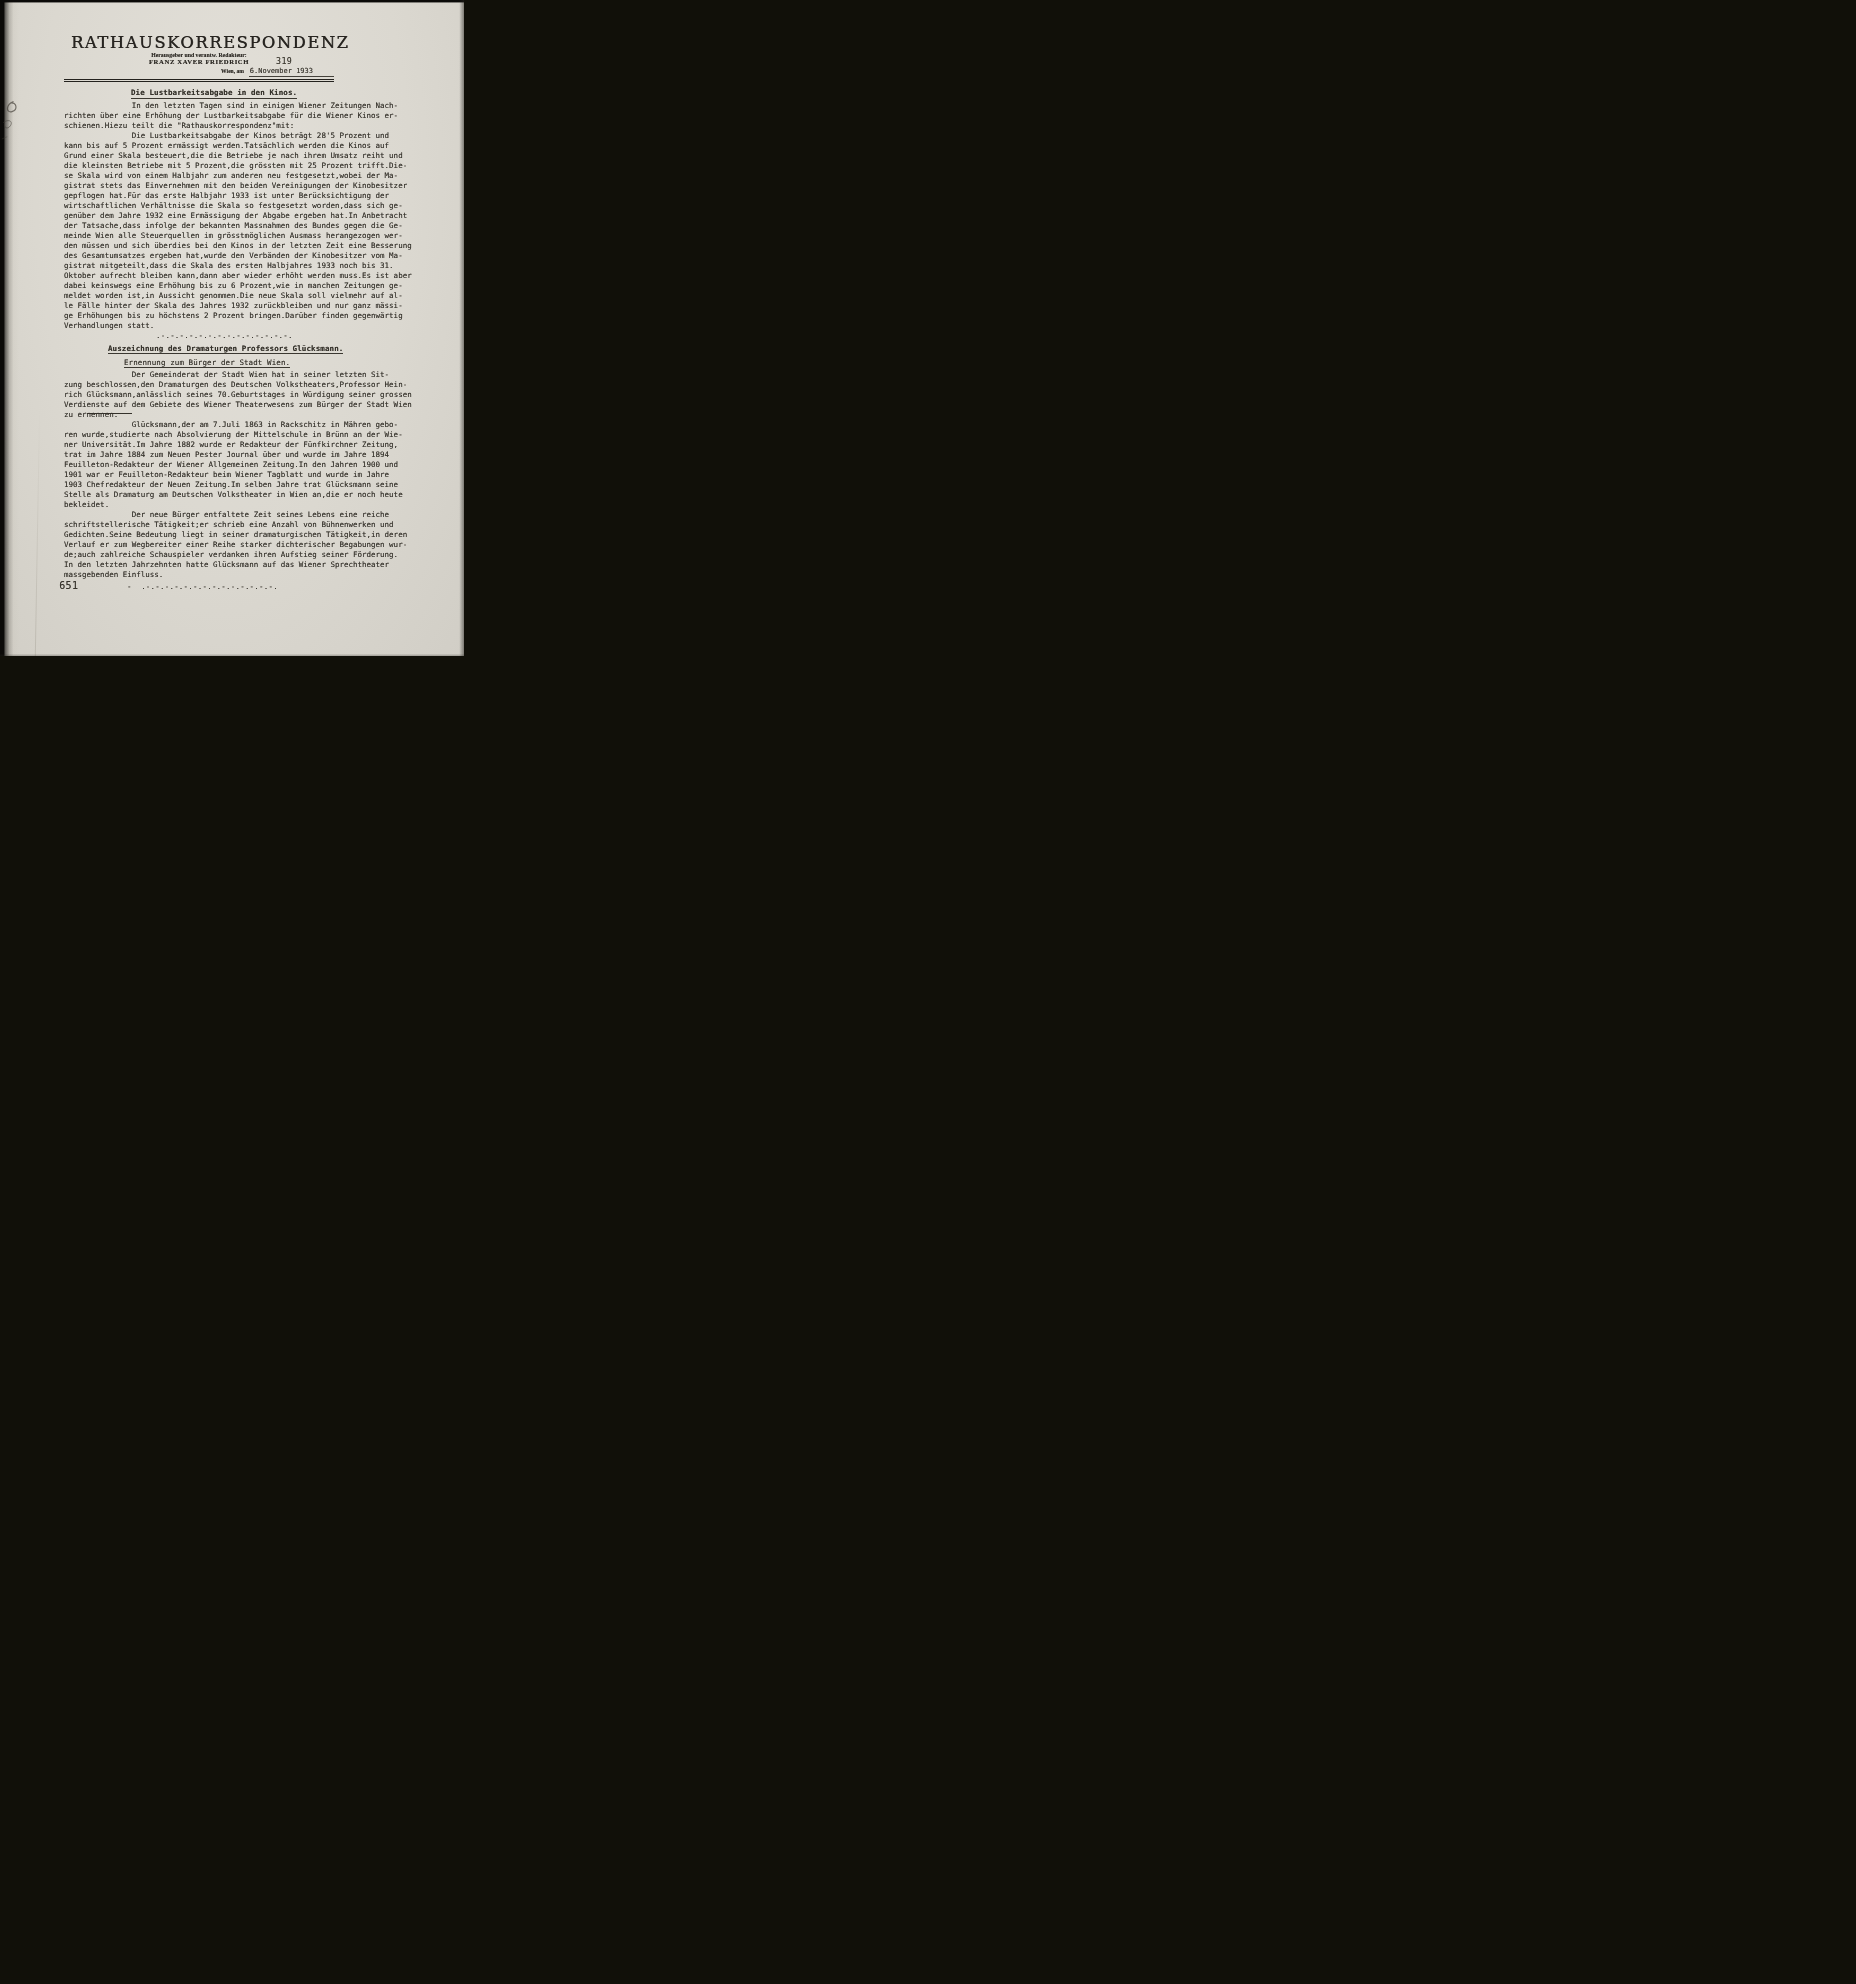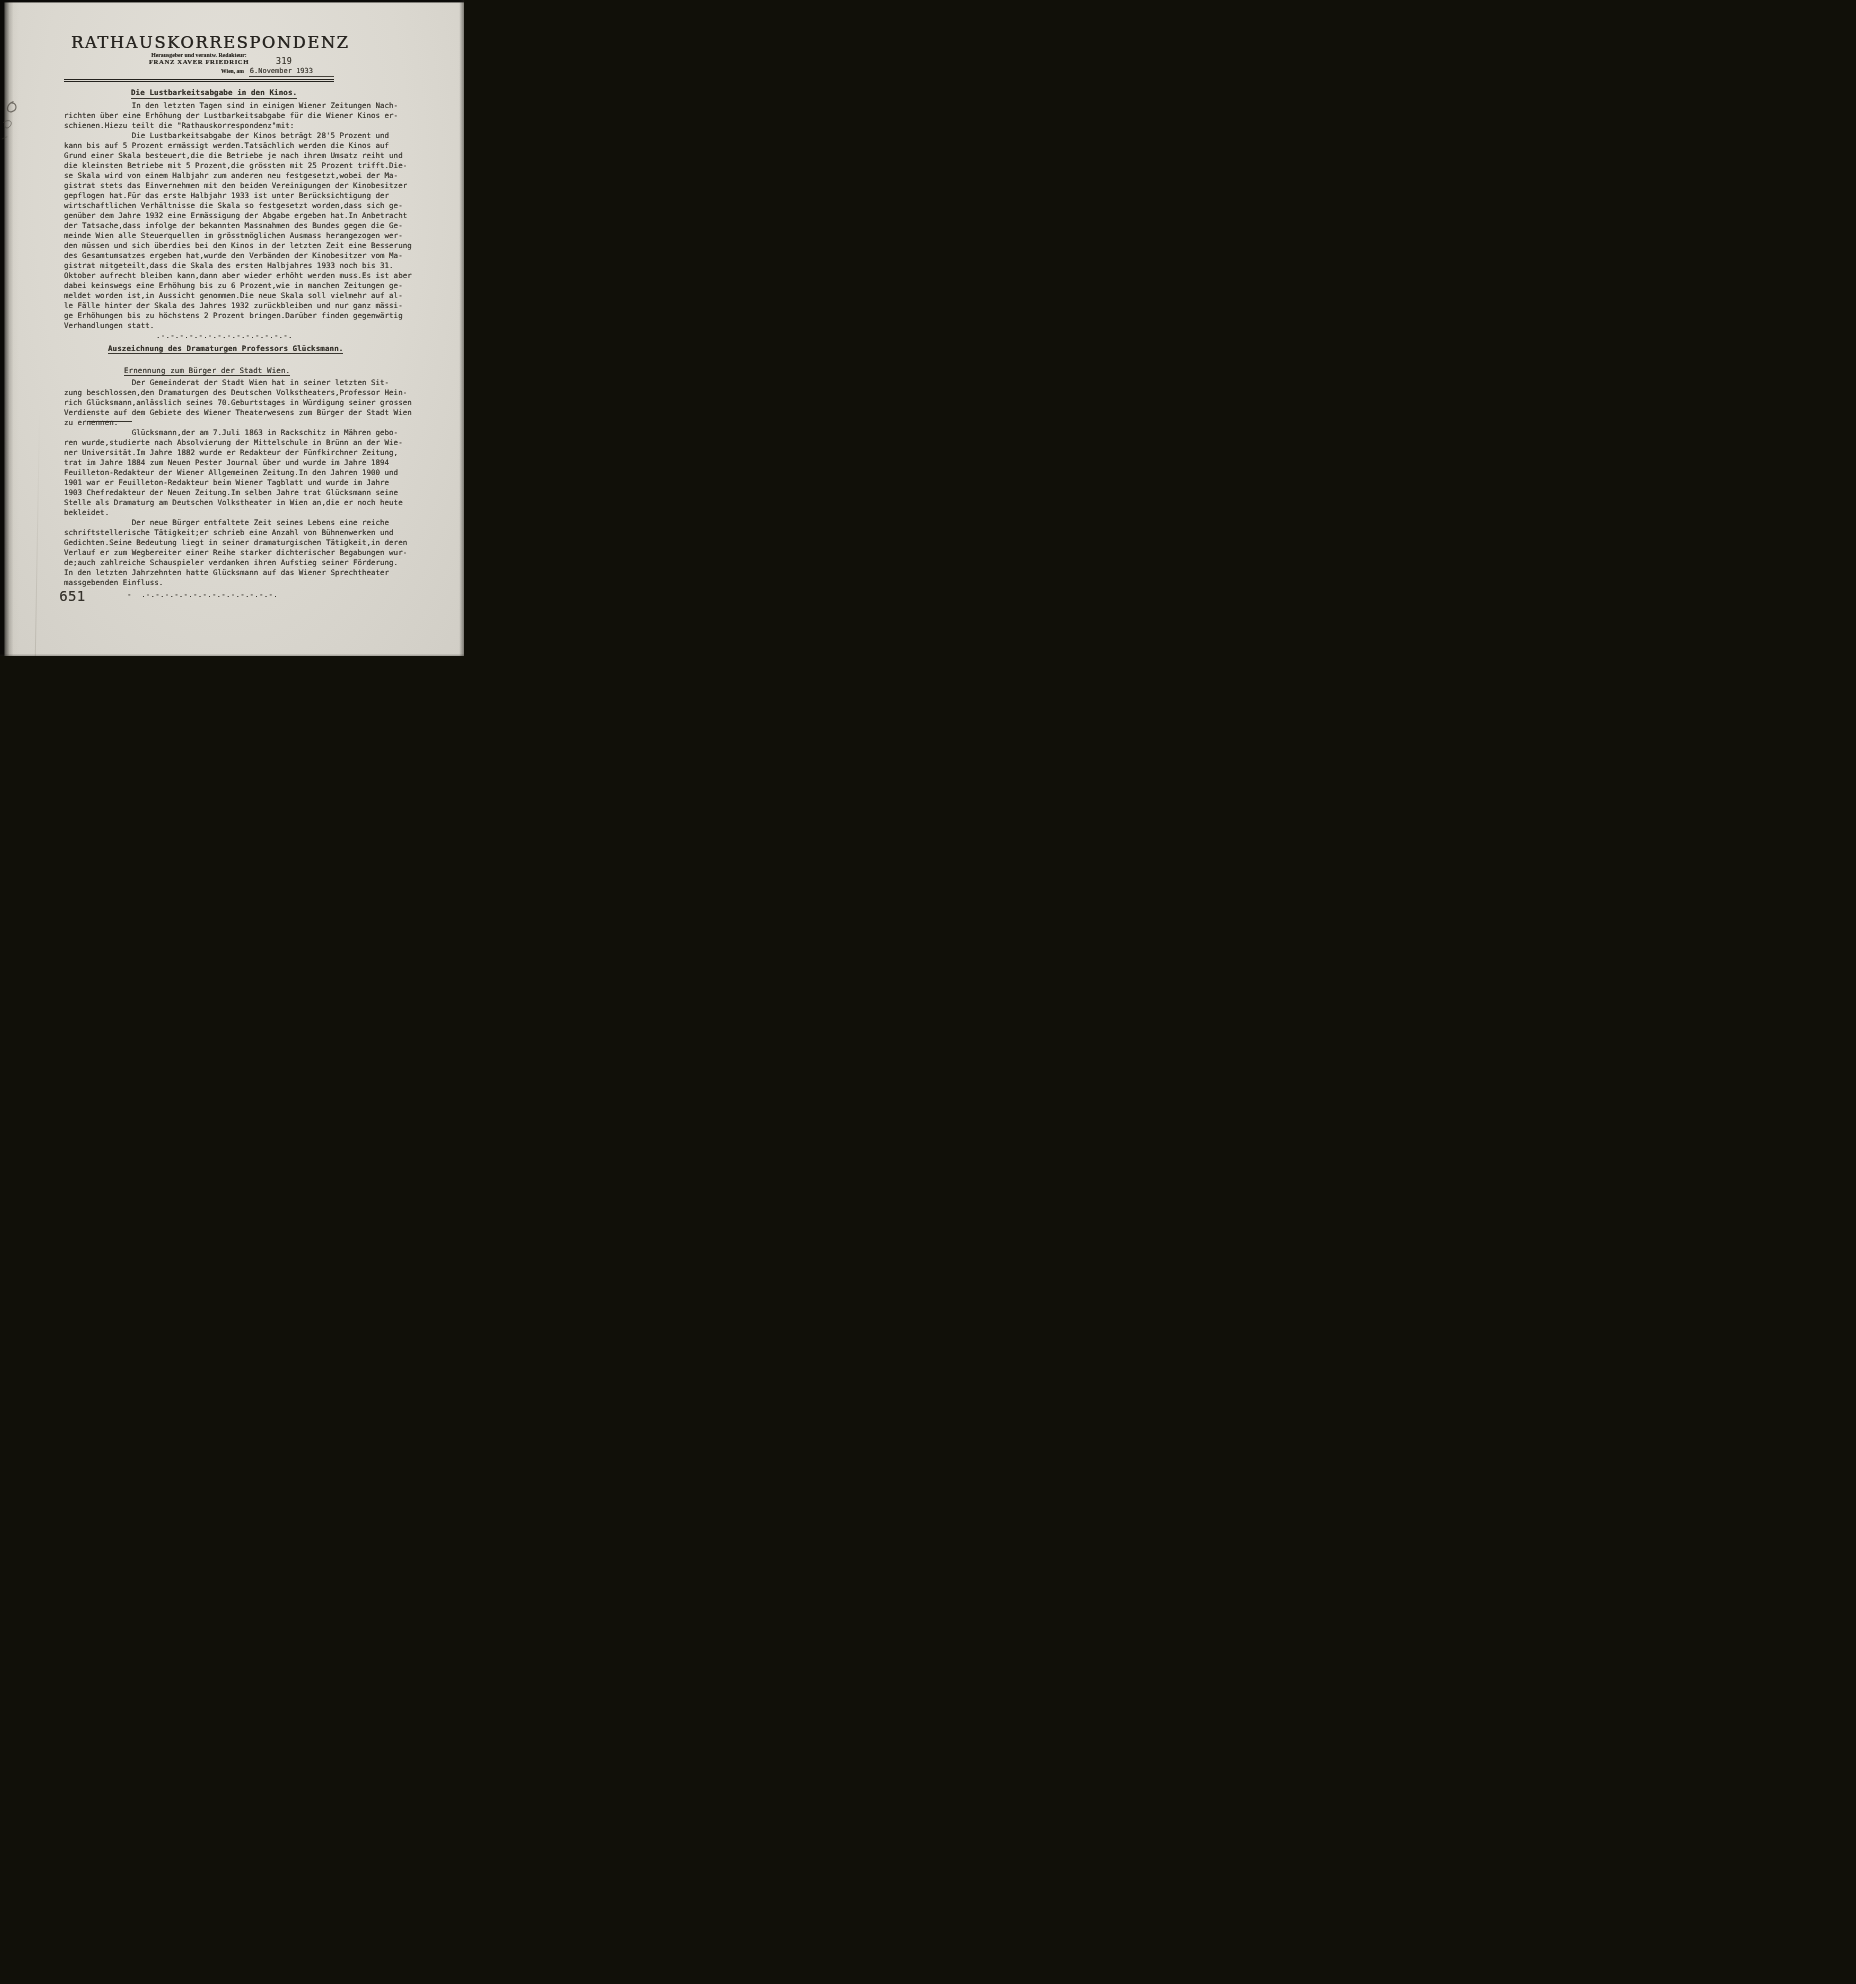--- a/index.html
+++ b/index.html
@@ -82,32 +82,32 @@
     width: 270px; height: 3.2px; margin-top: 2px;
     border-top: 1px solid #24221e; border-bottom: 1px solid #24221e;
   }
   .a-title {
     font-size: 7.5px; width: max-content;
     border-bottom: 0.6px solid #3b3831; padding-bottom: 0.4px;
     letter-spacing: 0.1px;
   }
   .t1 { margin: 6.4px 0 0 67px; font-weight: bold; }
   .t2 { margin: 3.6px 0 0 44px; font-weight: bold; }
-  .t2b { margin: 12px 0 0 60px; }
+  .t2b { margin: 4px 0 0 60px; }
   .lines { margin-top: 2px; font-size: 7.5px; line-height: 10px; white-space: pre; }
   .lines .line { height: 10px; }
   .lines u, u {
     text-decoration: none;
     border-bottom: 0.6px solid currentColor;
     padding-bottom: 14px;
   }
   .separator { font-size: 7.5px; white-space: pre; letter-spacing: 0.2px; }
   .sep-mid { margin: 0.4px 0 0 92px; }
   .pagefoot { position: relative; margin-top: 1.6px; height: 17.5px; }
-  .folio { position: absolute; left: -4.8px; top: -2.4px; font-size: 14px; letter-spacing: 0.4px; }
+  .folio { position: absolute; left: -4.8px; top: -2.4px; font-size: 10px; letter-spacing: 0.4px; }
   .sep-bottom { margin-left: 63px; }
 </style>
 </head>
 <body>
 
 <div class="scan">
   <div class="page-curl-edge"></div>
 
   <div class="scribble">
     <svg width="18" height="52" viewBox="0 0 46 130">

